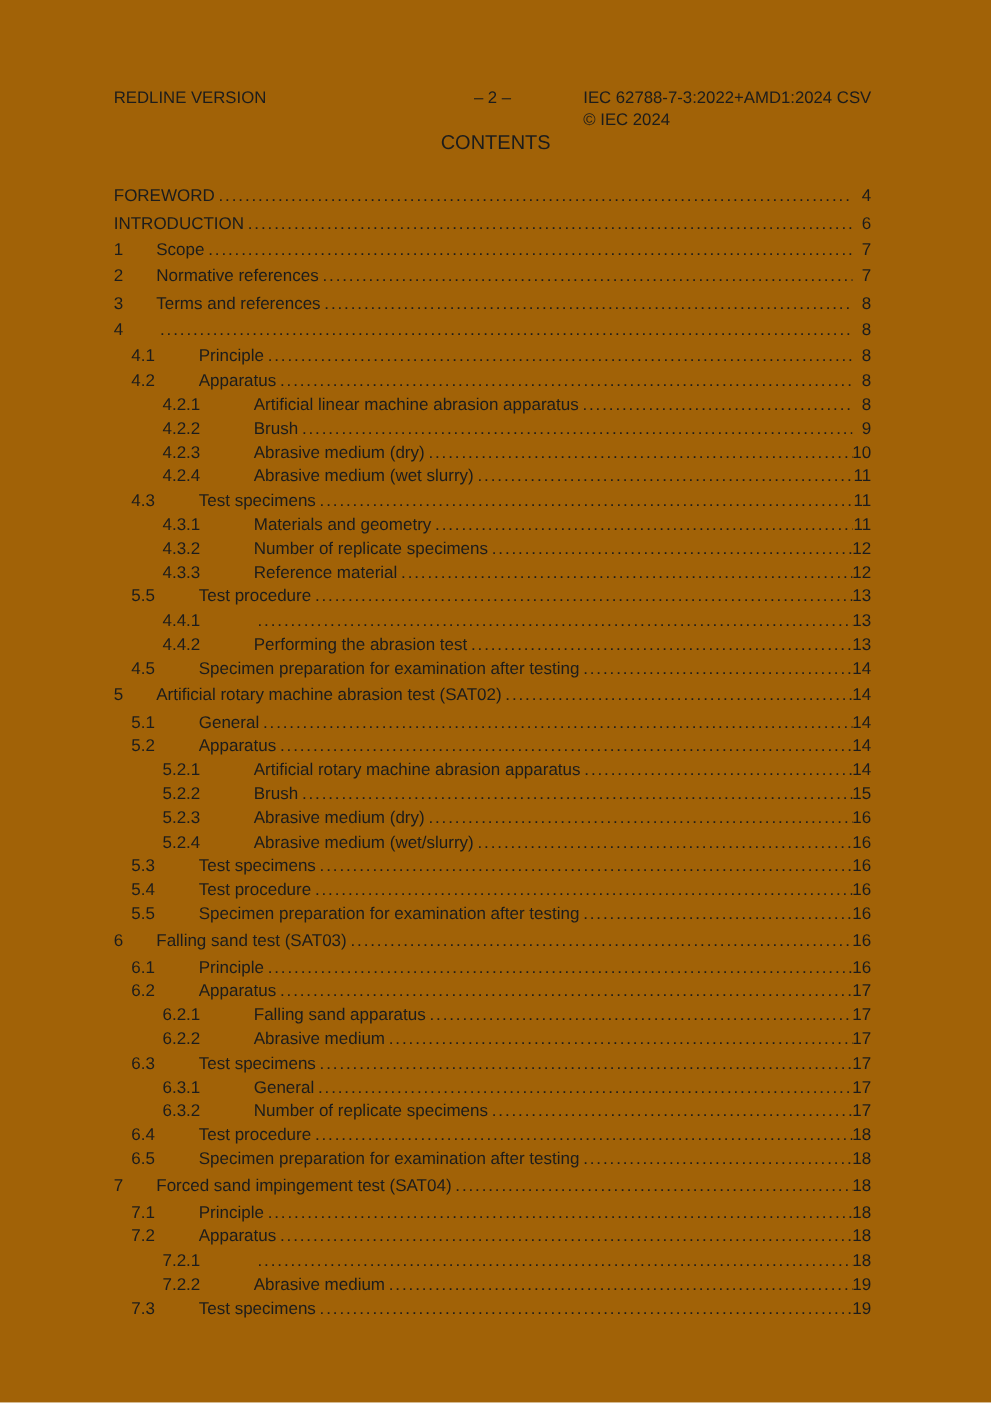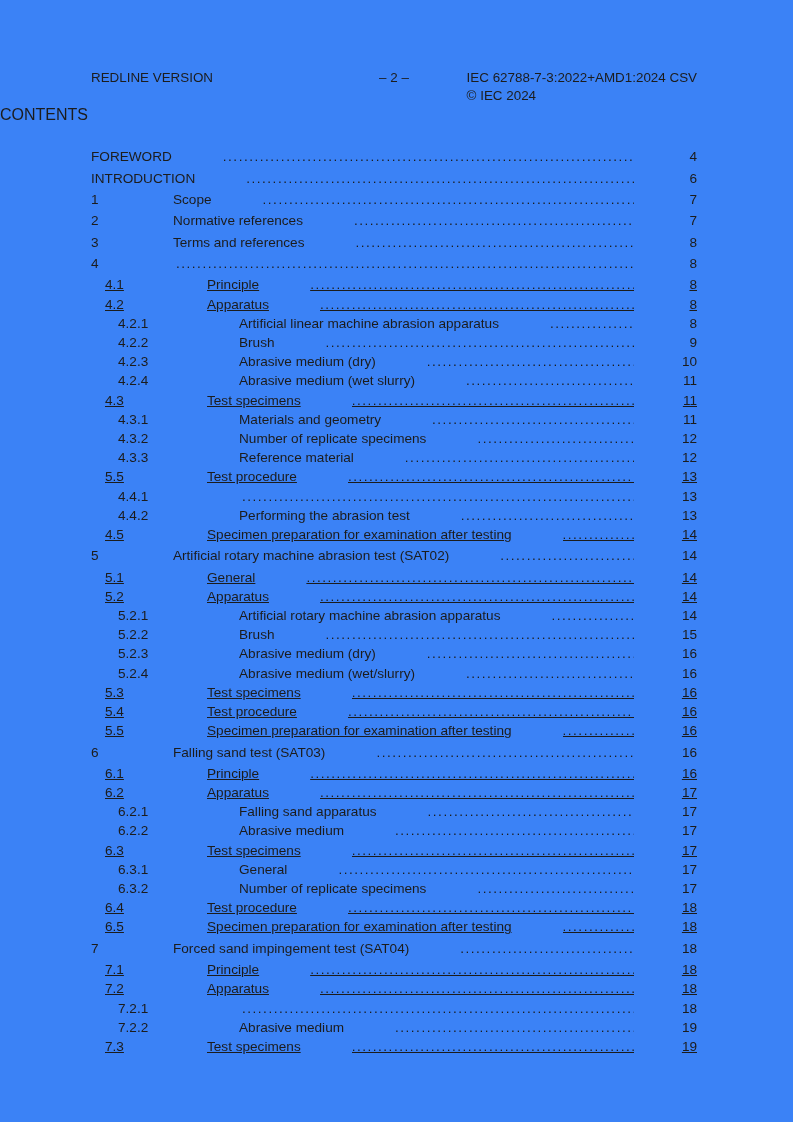--- a/index.html
+++ b/index.html
@@ -1,20 +1,20 @@
 <!DOCTYPE html>
 <html><head>
 <meta charset="utf-8">
 <style>
   html, body { margin: 0; padding: 0; background: #ffffff; }
   .page {
     position: relative;
     width: 793px;
     height: 1122px;
-    background: #3b82f6;
+    background: #a16207;
     font-family: "Liberation Sans", sans-serif;
     color: #1c1c1c;
     overflow: hidden;
   }
   
   .header {
     position: absolute;
     left: 91px;
     right: 96px;
     top: 69px;
@@ -36,47 +36,47 @@
     position: absolute;
     right: 0; top: 0;
     text-align: left;
     white-space: nowrap;
   }
   
   .doc-title {
     position: absolute;
     left: 0; right: 0;
     top: 105px;
+    text-align: center;
     font-size: 16px;
     line-height: 20px;
   }
   
   .toc {
     position: absolute;
     left: 91px;
     top: 145px;
     width: 606px;
     font-size: 13.6px;
   }
   .toc-row {
     display: flex;
     align-items: baseline;
     height: 19.2px;
     line-height: 19.2px;
     white-space: nowrap;
-    gap: 48px;
   }
   .toc-row.l0, .toc-row.l1 { margin-top: 2.2px; }
   .toc-row.l1 + .toc-row.l2 { margin-top: 2.2px; }
   .num { flex: 0 0 auto; }
   .toc-row.l1 .num { width: 34px; }
-  .toc-row.l2 { padding-left: 14px; text-decoration: underline; }
+  .toc-row.l2 { padding-left: 14px; }
   .toc-row.l2 .num { width: 54px; }
   .toc-row.l3 { padding-left: 27px; }
-  .toc-row.l3 .num { width: 73px; }
+  .toc-row.l3 .num { width: 73px; margin-left: 12px; }
   .lbl { flex: 0 0 auto; }
   .dots {
     flex: 1 1 auto;
     overflow: hidden;
     margin-left: 3px;
     letter-spacing: 1.5px;
     min-width: 0;
   }
   .dots::after {
     content: "..........................................................................................................................................................................................";

